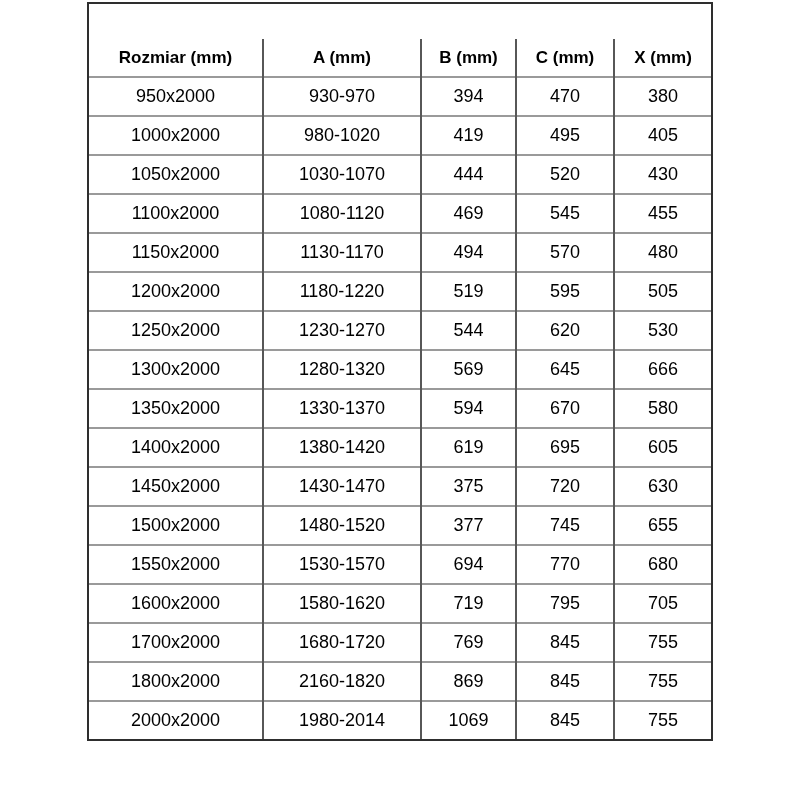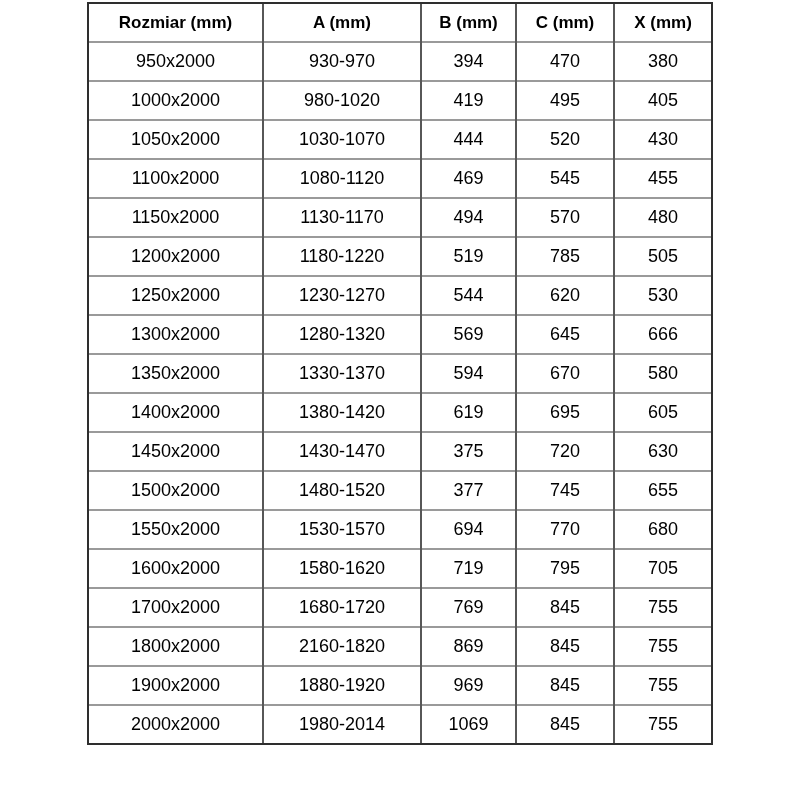--- a/index.html
+++ b/index.html
@@ -21,20 +21,21 @@
     position: absolute;
     left: 87px;
     top: 2px;
     border: 2px solid #2e2e2e;
     box-sizing: border-box;
   }
   table.grid-table {
     border-collapse: collapse;
     table-layout: fixed;
     width: 622px;
+    margin-top: 35px;
   }
   .grid-table th,
   .grid-table td {
     height: 37px;
     padding: 0;
     text-align: center;
     vertical-align: middle;
     font-size: 18px;
     color: #000000;
     border-left: 2px solid #575757;
@@ -112,21 +113,21 @@
             <td>1150x2000</td>
             <td>1130-1170</td>
             <td>494</td>
             <td>570</td>
             <td>480</td>
           </tr>
           <tr>
             <td>1200x2000</td>
             <td>1180-1220</td>
             <td>519</td>
-            <td>785</td>
+            <td>595</td>
             <td>505</td>
           </tr>
           <tr>
             <td>1250x2000</td>
             <td>1230-1270</td>
             <td>544</td>
             <td>620</td>
             <td>530</td>
           </tr>
           <tr>
@@ -182,27 +183,20 @@
             <td>1700x2000</td>
             <td>1680-1720</td>
             <td>769</td>
             <td>845</td>
             <td>755</td>
           </tr>
           <tr>
             <td>1800x2000</td>
             <td>2160-1820</td>
             <td>869</td>
-            <td>845</td>
-            <td>755</td>
-          </tr>
-          <tr>
-            <td>1900x2000</td>
-            <td>1880-1920</td>
-            <td>969</td>
             <td>845</td>
             <td>755</td>
           </tr>
           <tr>
             <td>2000x2000</td>
             <td>1980-2014</td>
             <td>1069</td>
             <td>845</td>
             <td>755</td>
           </tr>

